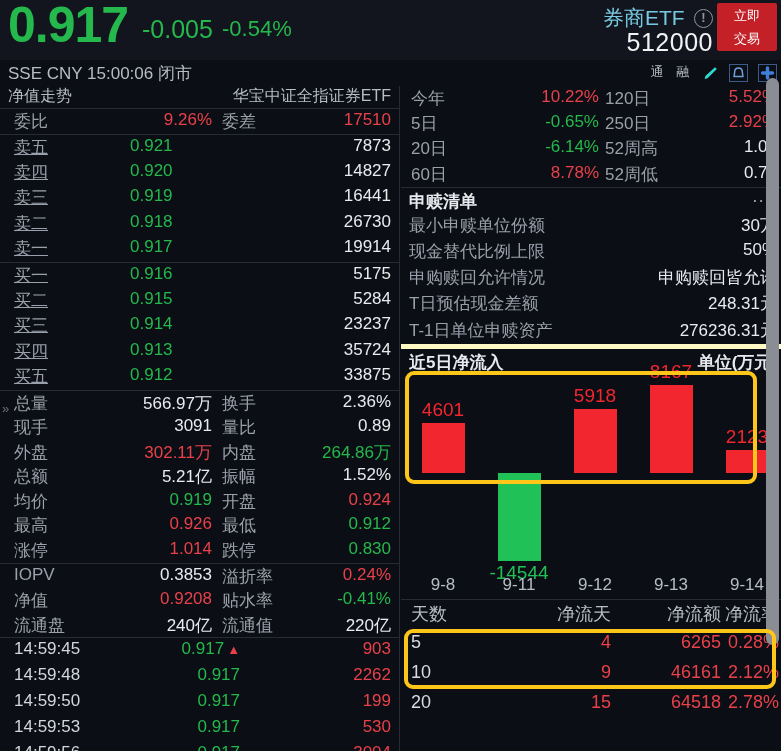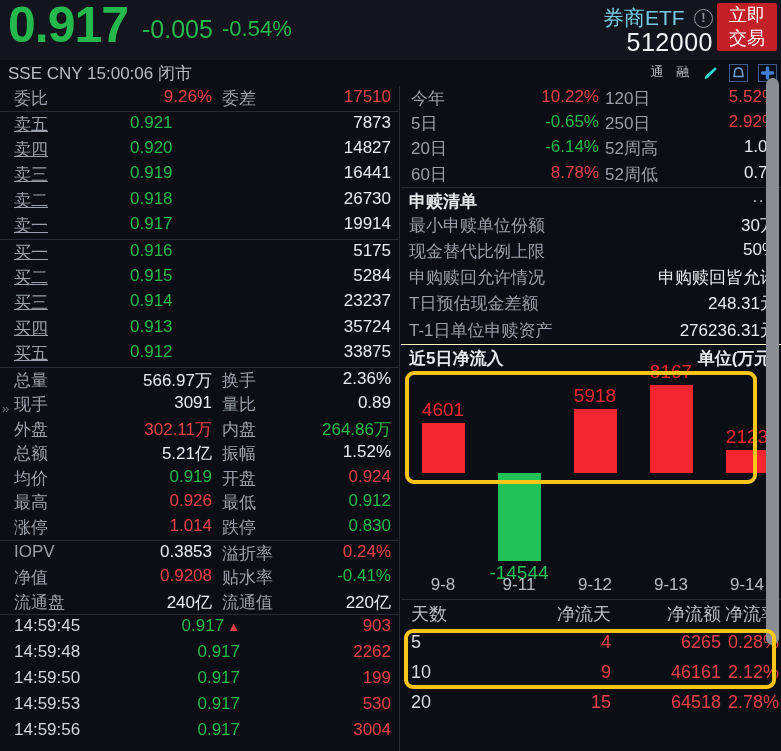--- a/index.html
+++ b/index.html
@@ -35,21 +35,21 @@
     display:inline-block; vertical-align:middle; margin-left:5px;
     width:19px; height:19px; border:1.6px solid #8f959f; border-radius:50%;
     color:#8f959f; font-size:13px; line-height:16px; text-align:center; font-weight:bold;
   }
   #sec-code {
     position:absolute; right:68px; top:28px; text-align:right;
     font-size:25px; color:#f0f2f5; letter-spacing:0.5px;
   }
   #trade-btn {
     position:absolute; right:4px; top:3px; width:60px; height:48px;
-    background:#c32028; color:#fff; font-size:18px; line-height:23px;
+    background:#c32028; color:#fff; font-size:13px; line-height:23px;
     text-align:center; padding-top:1px; border-radius:2px; cursor:pointer;
   }
 
   
   #subheader { position:absolute; left:0; top:60px; width:781px; height:26px; }
   #market-line { position:absolute; left:8px; top:2px; font-size:17px; color:#b7bcc5; }
   #tags { position:absolute; right:4px; top:3px; font-size:13px; color:#b7bcc5; }
   #tags span.tg { margin-left:7px; letter-spacing:2px; }
   .mini-icon { display:inline-block; width:19px; height:18px; margin-left:6px; vertical-align:middle; position:relative; }
   .mini-icon.bordered { border:1px solid #3c5a8a; }
@@ -84,21 +84,21 @@
   .rrow .c { position:absolute; left:204px; top:1px; color:#9aa0ab; }
   .rrow .d { position:absolute; right:4px; top:1px; }
   #sec-title { position:relative; height:26px; border-top:1px solid #262b36; }
   #sec-title .t { position:absolute; left:8px; top:2px; font-size:17px; font-weight:bold; color:#e8eaee; }
   #sec-title .dots { position:absolute; right:10px; top:-3px; font-size:19px; color:#9aa0ab; letter-spacing:1px; }
   .krow { position:relative; height:26.2px; font-size:17px; }
   .krow .k { position:absolute; left:8px; top:1px; color:#9aa0ab; }
   .krow .v { position:absolute; right:4px; top:1px; color:#e8eaee; }
 
   
-  #flow-hdr { position:relative; height:25px; border-top:1px solid #fef9c3; }
+  #flow-hdr { position:relative; height:25px; border-top:5px solid #fef9c3; }
   #flow-hdr .t { position:absolute; left:8px; top:2px; font-size:17px; font-weight:bold; color:#e8eaee; }
   #flow-hdr .u { position:absolute; right:4px; top:2px; font-size:17px; font-weight:bold; color:#e8eaee; }
   #chart { position:relative; width:380px; height:230px; }
   #chart .bar { position:absolute; }
   #chart .blabel { position:absolute; font-size:19px; text-align:center; }
   #chart .xlabel { position:absolute; font-size:17px; color:#b7bcc5; text-align:center; top:206px; }
   #hl-chart {
     position:absolute; left:4px; top:2px; width:352px; height:113px;
     border:4px solid #ffc61a; border-radius:9px; pointer-events:none; z-index:5;
   }
@@ -161,20 +161,26 @@
       <svg width="17" height="16" viewBox="0 0 17 16">
           <path d="M8.5 3 L8.5 13 M3.5 8 L13.5 8" stroke="#3f7fd8" stroke-width="3.4" stroke-linecap="round"></path>
         </svg>
     </span>
   </div>
 </div>
 
 <div id="left">
   <div id="chevron">»</div>
 
+  <div class="grp">
+    <div class="hdr-row">
+      <span class="l">净值走势</span>
+      <span class="r">华宝中证全指证券ETF</span>
+    </div>
+  </div>
 
   <div class="grp">
     <div class="row2">
       <span class="c1 label">委比</span>
       <span class="c2 up">9.26%</span>
       <span class="c3 label">委差</span>
       <span class="c4 up">17510</span>
     </div>
   </div>
 

